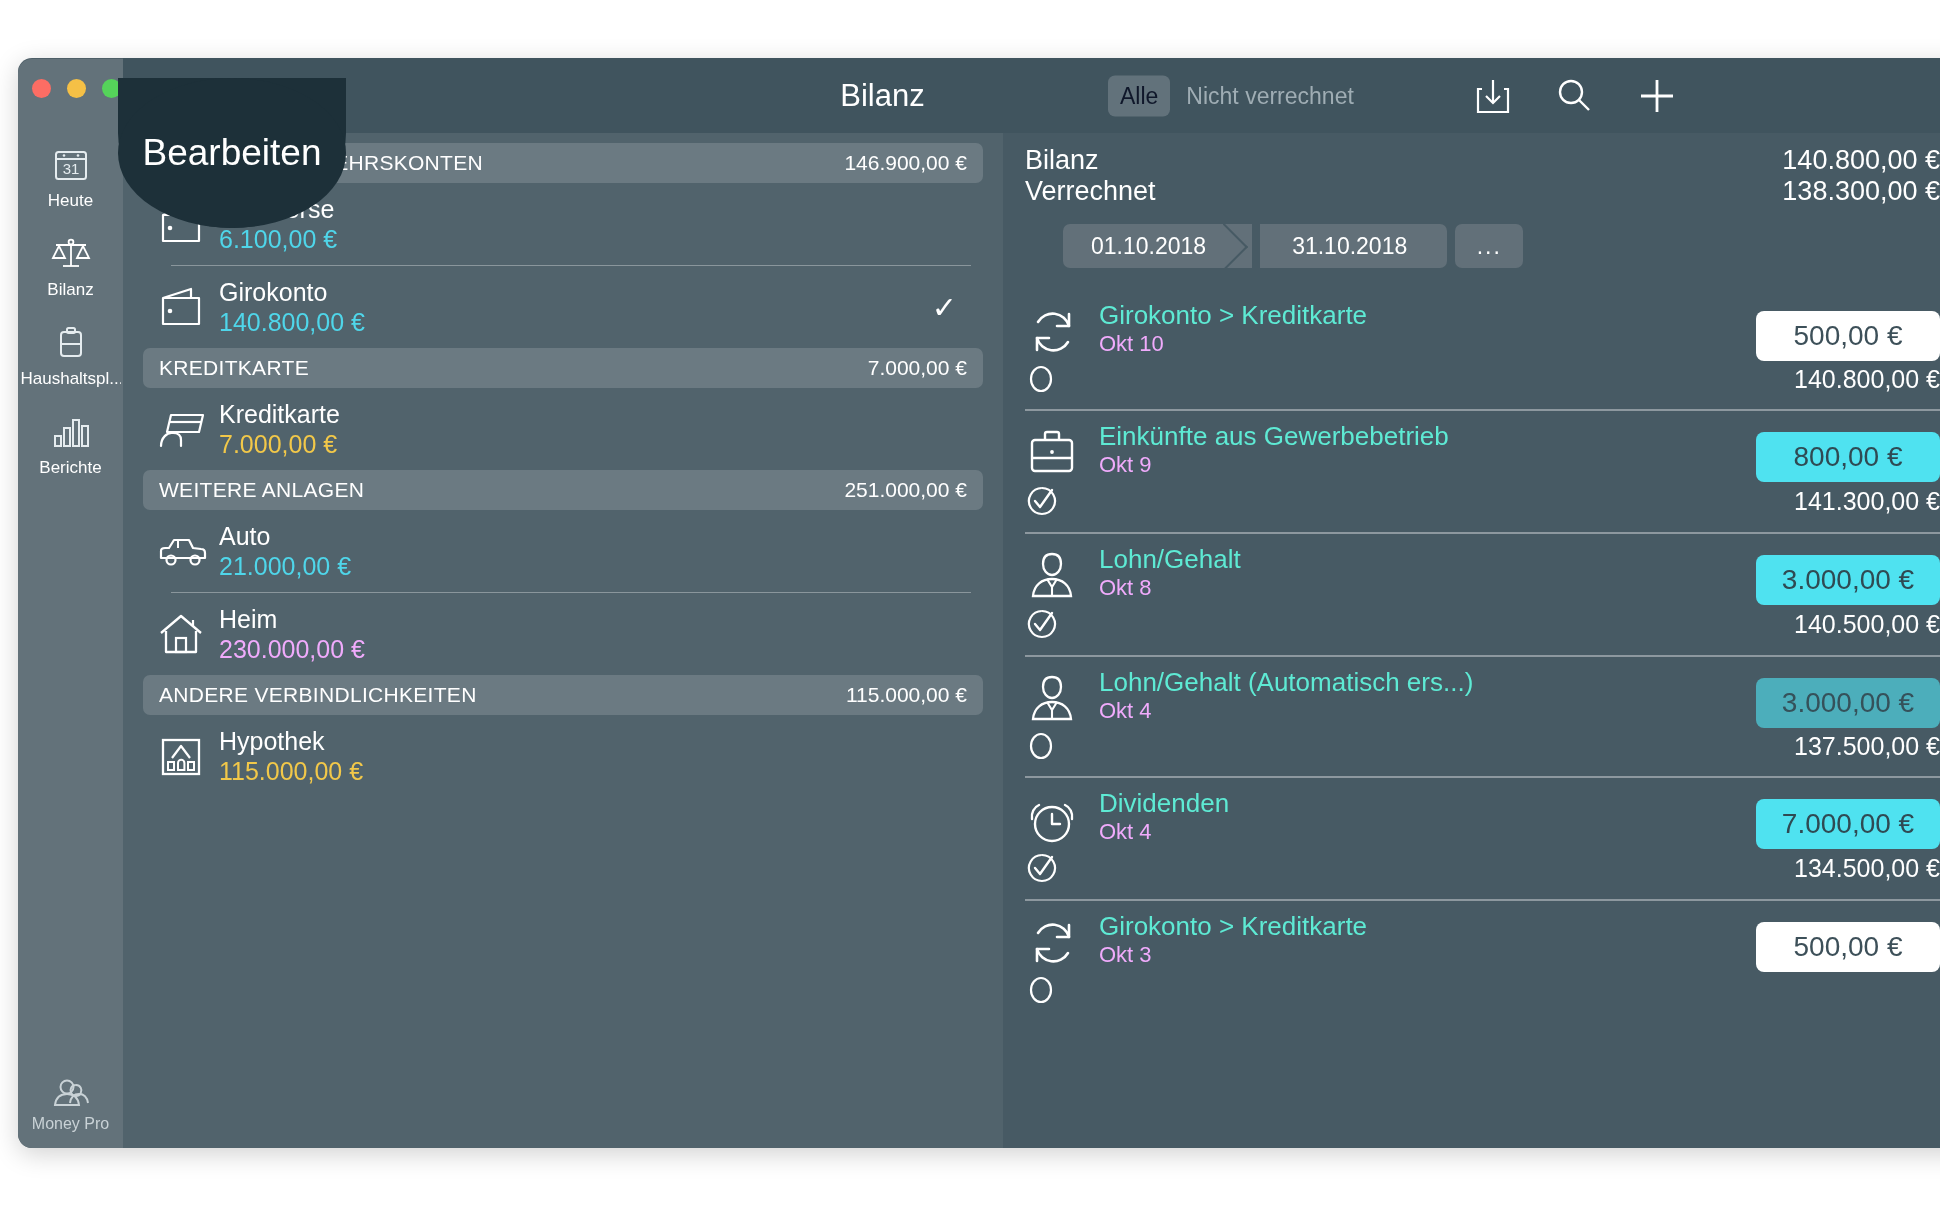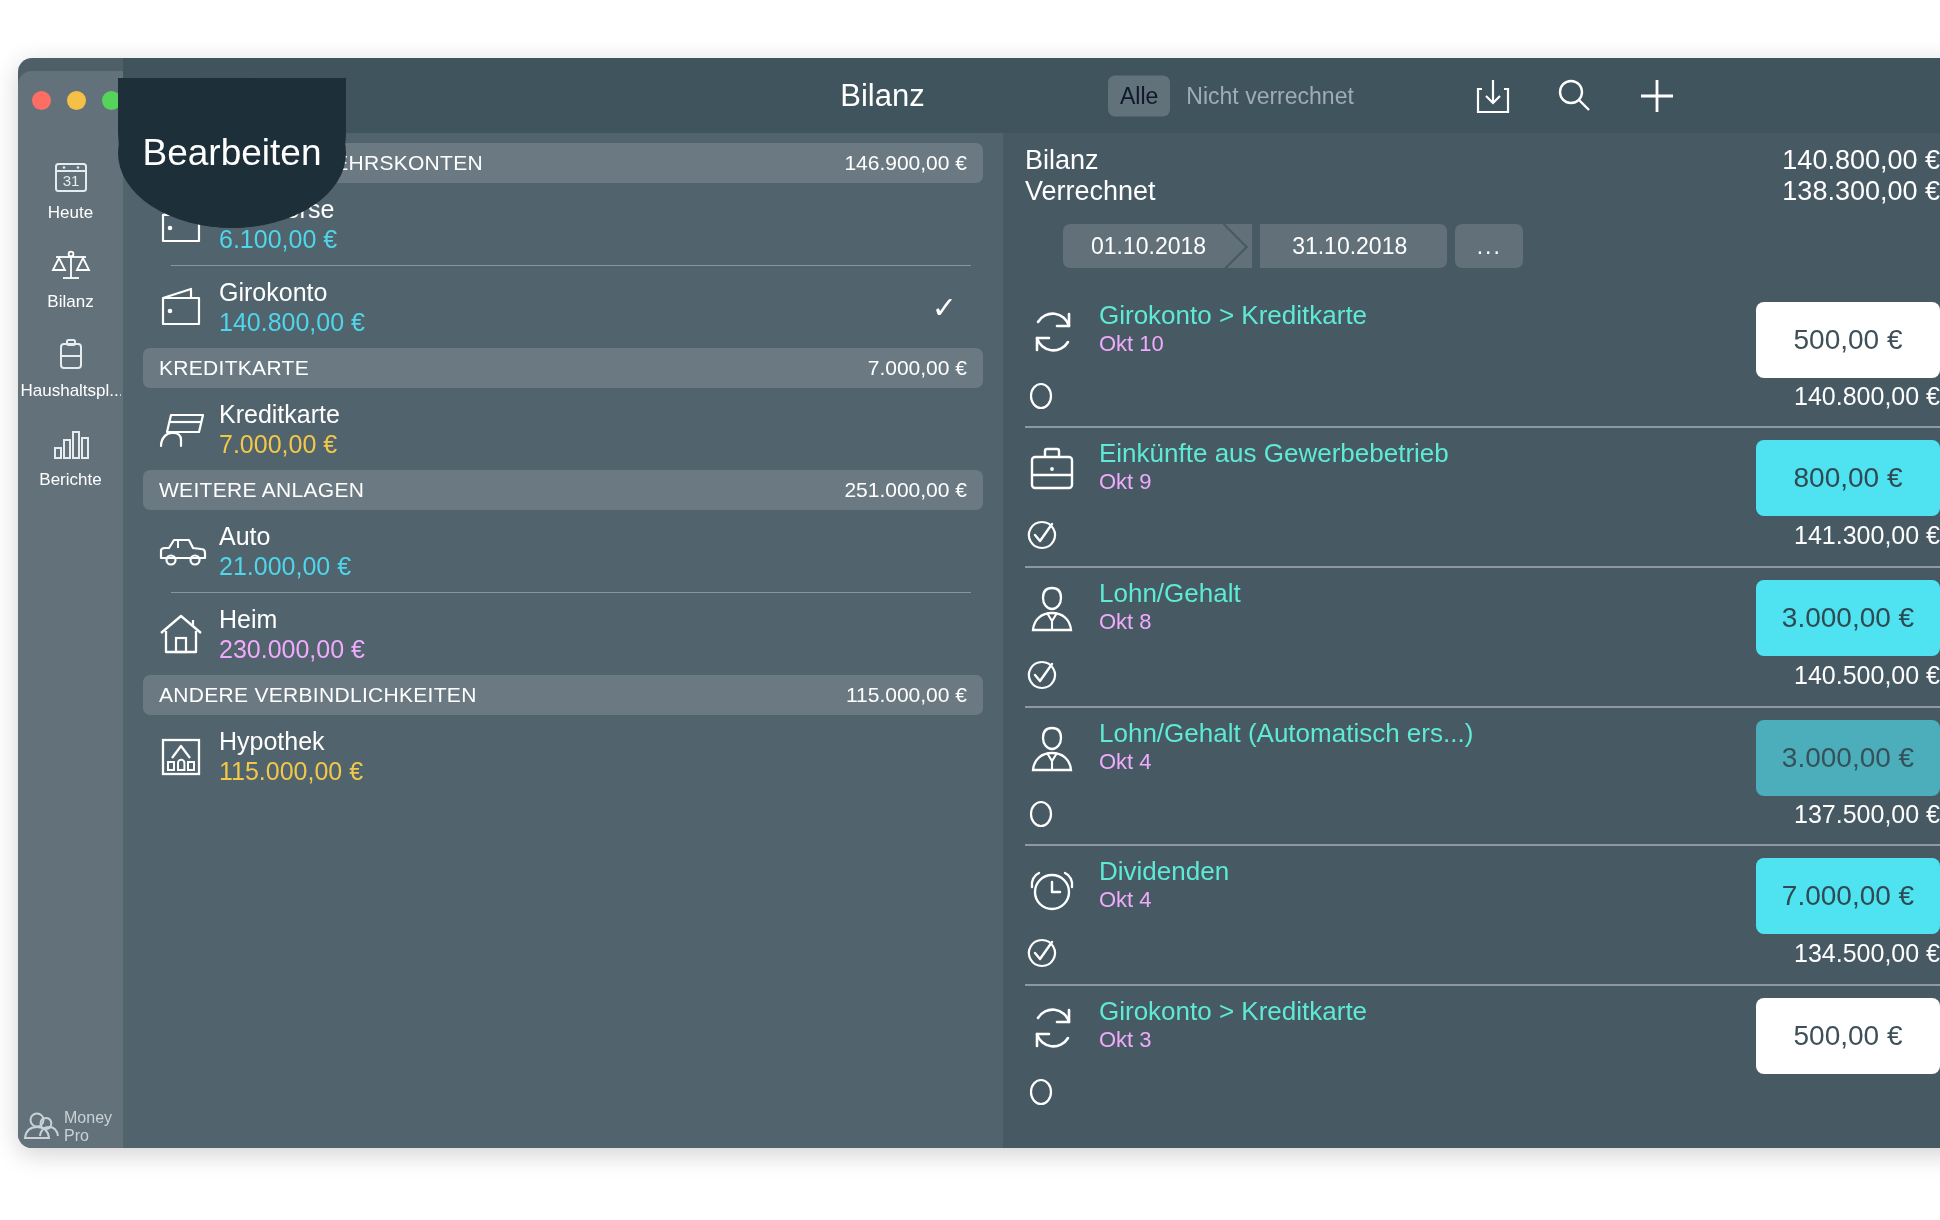--- a/index.html
+++ b/index.html
@@ -15,21 +15,21 @@
     left: 18px; top: 58px;
     width: 1960px; height: 1090px;
     border-radius: 14px;
     background: #4e5f68;
     overflow: hidden;
     box-shadow: 0 6px 26px rgba(0,0,0,.18);
   }
 
   
   #sidebar {
-    position: absolute; left: 0; top: 13px;
+    position: absolute; left: 0; top: 1px;
     width: 105px; height: 100%;
     background: #63727a;
     border-radius: 14px 0 0 14px;
   }
   .traffic-lights {
     position: absolute; left: 14px; top: 20px;
     display: flex; gap: 16px;
   }
   .tl { width: 19px; height: 19px; border-radius: 50%; }
 
@@ -42,21 +42,21 @@
   }
   .side-item .ico { height: 42px; display:flex; align-items:center; justify-content:center; }
   .side-item .lbl {
     margin-top: 5px;
     font-size: 17px; color: #ffffff;
     white-space: nowrap; overflow: hidden;
     max-width: 100px; text-align: center;
   }
   #sidebar-footer {
     position: absolute; bottom: 16px; left: 0; width: 100%;
-    display: flex; align-items: center;
+    display: flex; flex-direction: column; align-items: center;
     cursor: pointer;
   }
   #sidebar-footer .lbl { margin-top: 4px; font-size: 16px; color: #c9d2d6; }
 
   
   #content { position: absolute; left: 105px; top: 0; right: 0; bottom: 0; }
 
   #titlebar {
     position: relative; height: 75px;
     background: #40545e;
@@ -158,21 +158,21 @@
   .tx-ico { width: 74px; flex: 0 0 74px; padding-top: 4px; display: flex; justify-content: flex-start; }
   .tx-mid { flex: 1; min-width: 0; padding-right: 12px; }
   .tx-title {
     font-size: 26px; color: #5eead4; white-space: nowrap;
     overflow: hidden; text-overflow: ellipsis; line-height: 1.2;
   }
   .tx-date { font-size: 22px; color: #f0abfc; margin-top: 0; }
   .tx-amt {
     flex: 0 0 auto; min-width: 184px;
     text-align: center; font-size: 28px;
-    border-radius: 8px; padding: 22px 18px; margin-top: 2px;
+    border-radius: 8px; padding: 9px 18px; margin-top: 11px;
   }
   .tx-amt.white   { background: #ffffff; color: #3d5059; }
   .tx-amt.cyan    { background: #4fe2f0; color: #2f4a53; }
   .tx-amt.cyan-dim{ background: rgba(79,226,240,.62); color: #35515a; }
   .tx-bottom {
     display: flex; align-items: center; justify-content: space-between;
     padding: 2px 38px 0 22px;
   }
   .tx-status { width: 74px; flex: 0 0 74px; display: flex; justify-content: flex-start; cursor: pointer; }
   .tx-balance { font-size: 25px; color: #ffffff; }

